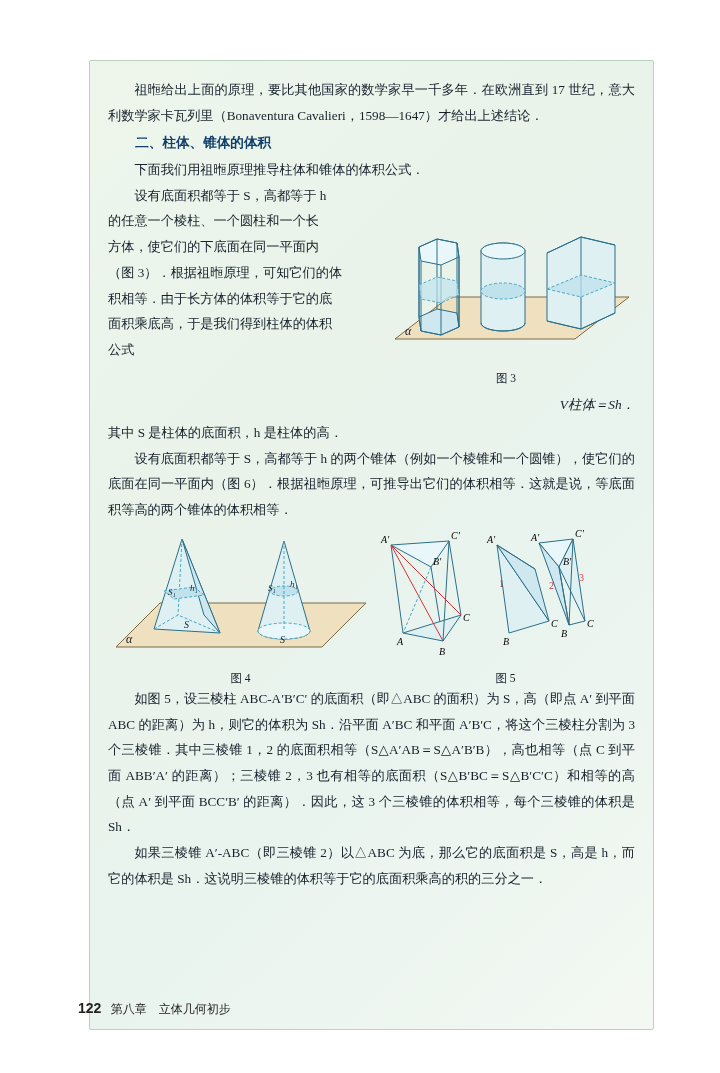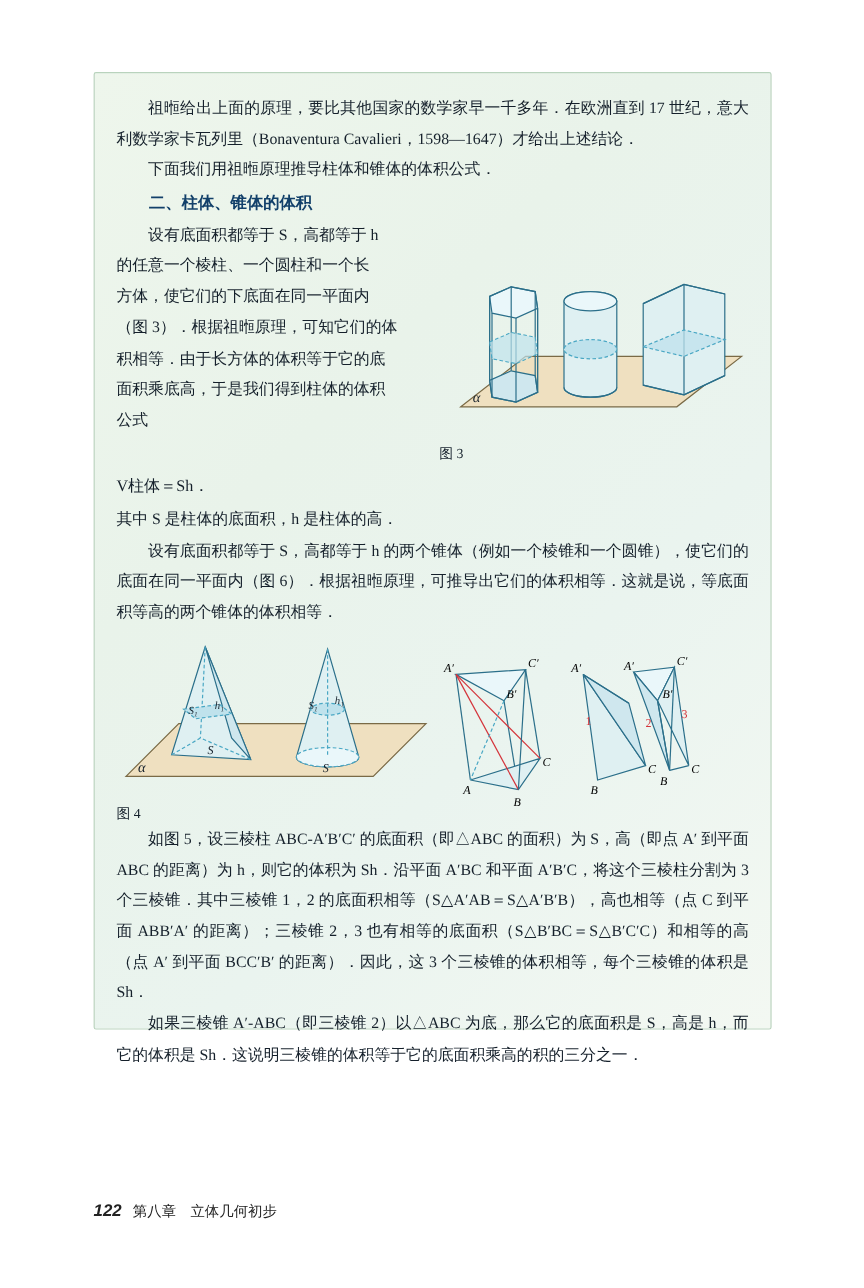--- a/index.html
+++ b/index.html
@@ -5,22 +5,22 @@
   html,body{margin:0;padding:0;}
   body{
     width:720px;height:1073px;
     background:#ffffff;
     font-family:"Liberation Serif", serif;
     position:relative;
     overflow:hidden;
   }
   .page{
     position:absolute;
-    left:78px;top:60px;
-    width:565px;height:798px;
+    left:89px;top:60px;
+    width:565px;height:970px;
     background:linear-gradient(135deg,#eef6ec 0%,#e9f3ea 35%,#eaf4ef 65%,#f3f8f2 100%);
     border:1px solid #b9d3bd;
     border-radius:2px;
     box-sizing:border-box;
   }
   .inner{
     position:absolute;
     left:18px;top:16px;right:18px;bottom:16px;
   }
   .txt{
@@ -32,33 +32,34 @@
   }
   .indent{text-indent:2em;}
   .sec-title{
     font-weight:bold;
     color:#12406a;
     font-size:13.6px;
     margin-top:2px;
     text-indent:2em;
   }
   .formula-center{
-    text-align:left;
+    text-align:right;
     font-size:13.4px;
     margin:4px 0 2px 0;
+    font-style:italic;
   }
 
   
   .fig3-wrap{
     float:right;
     width:258px;
     margin:6px 0 2px 10px;
   }
   .figcap{
-    text-align:left;
+    text-align:center;
     font-size:11.5px;
     color:#15202b;
     margin-top:2px;
   }
   .clearfix::after{content:"";display:block;clear:both;}
 
   .fig-row{
     display:flex;
     justify-content:space-between;
     align-items:flex-end;
@@ -67,34 +68,34 @@
   .fig-col{width:265px;}
 
   .pagefoot{
     position:absolute;
     left:78px;
     top:1000px;
     font-family:"Liberation Sans", sans-serif;
     font-size:12px;
     color:#222;
   }
-  .pagefoot .num{font-weight:bold;font-size:14px;margin-right:6px;font-style:italic;}
+  .pagefoot .num{font-weight:bold;font-size:14px;margin-right:6px;}
   svg{display:block;}
 </style>
 </head>
 <body>
 
 <div class="page">
   <div class="inner">
 
     <div class="txt indent">祖暅给出上面的原理，要比其他国家的数学家早一千多年．在欧洲直到 17 世纪，意大利数学家卡瓦列里（Bonaventura Cavalieri，1598—1647）才给出上述结论．</div>
 
+    <div class="txt sec-title">二、柱体、锥体的体积</div>
+
     <div class="txt indent">下面我们用祖暅原理推导柱体和锥体的体积公式．</div>
-
-    <div class="txt sec-title">二、柱体、锥体的体积</div>
 
     <div class="clearfix">
       <div class="fig3-wrap">
         <svg width="258" height="180" viewBox="0 0 258 180">
 
           <polygon points="18,150 72,108 252,108 198,150" fill="#efe0c0" stroke="#7a6a46" stroke-width="1"></polygon>
 
           <g stroke="#2b6f8a" fill="#dff0f2" stroke-width="1">
             <polygon points="42,128 60,120 80,124 82,138 64,146 44,142" fill="#cfe7ee"></polygon>
             <polygon points="42,58 60,50 80,54 82,68 64,76 44,72" fill="#eaf7fa"></polygon>
@@ -220,20 +221,21 @@
             <line x1="196" y1="96" x2="212" y2="92"></line>
           </g>
           <text x="158" y="12" font-size="10" font-style="italic" font-family="Liberation Serif, serif">A′</text>
           <text x="202" y="8" font-size="10" font-style="italic" font-family="Liberation Serif, serif">C′</text>
           <text x="190" y="36" font-size="10" font-style="italic" font-family="Liberation Serif, serif">B′</text>
           <text x="188" y="108" font-size="10" font-style="italic" font-family="Liberation Serif, serif">B</text>
           <text x="214" y="98" font-size="10" font-style="italic" font-family="Liberation Serif, serif">C</text>
           <text x="176" y="60" font-size="10" fill="#d4333a" font-family="Liberation Serif, serif">2</text>
           <text x="206" y="52" font-size="10" fill="#d4333a" font-family="Liberation Serif, serif">3</text>
         </svg>
+        <div class="figcap">图 5</div>
       </div>
     </div>
 
     <div class="txt indent">如图 5，设三棱柱 ABC-A′B′C′ 的底面积（即△ABC 的面积）为 S，高（即点 A′ 到平面 ABC 的距离）为 h，则它的体积为 Sh．沿平面 A′BC 和平面 A′B′C，将这个三棱柱分割为 3 个三棱锥．其中三棱锥 1，2 的底面积相等（S△A′AB＝S△A′B′B），高也相等（点 C 到平面 ABB′A′ 的距离）；三棱锥 2，3 也有相等的底面积（S△B′BC＝S△B′C′C）和相等的高（点 A′ 到平面 BCC′B′ 的距离）．因此，这 3 个三棱锥的体积相等，每个三棱锥的体积是 Sh．</div>
 
     <div class="txt indent">如果三棱锥 A′-ABC（即三棱锥 2）以△ABC 为底，那么它的底面积是 S，高是 h，而它的体积是 Sh．这说明三棱锥的体积等于它的底面积乘高的积的三分之一．</div>
 
   </div>
 </div>
 

